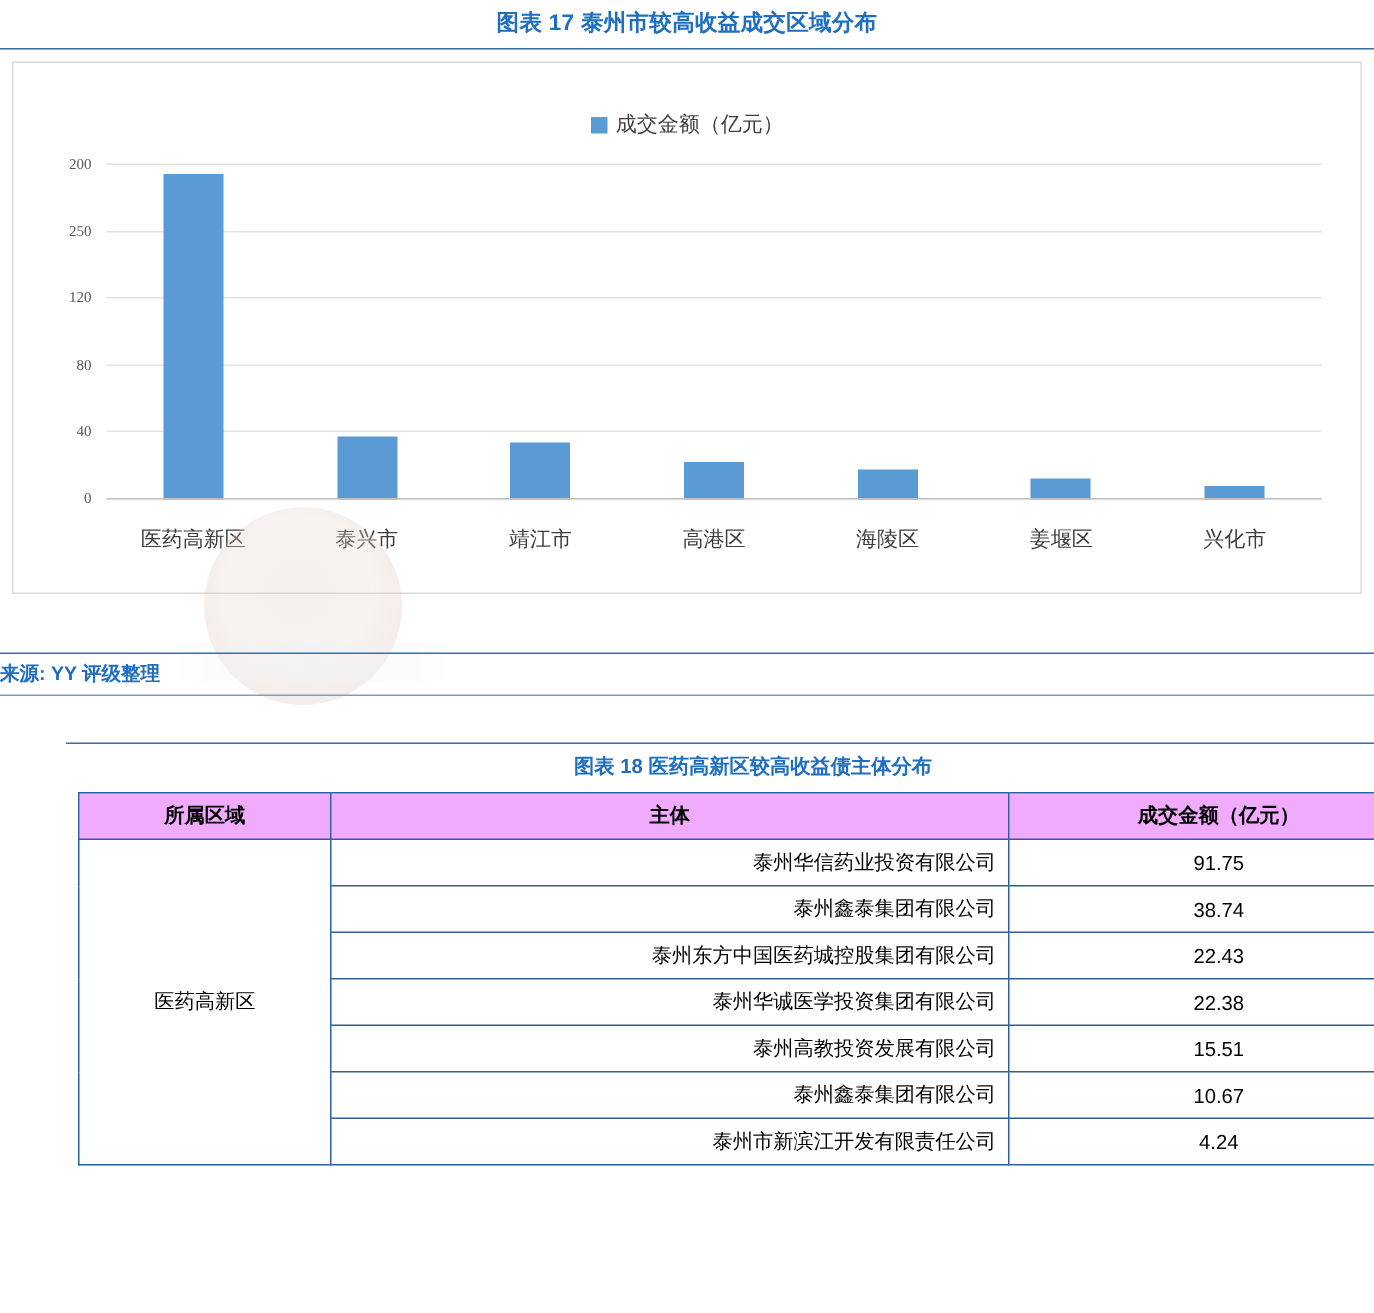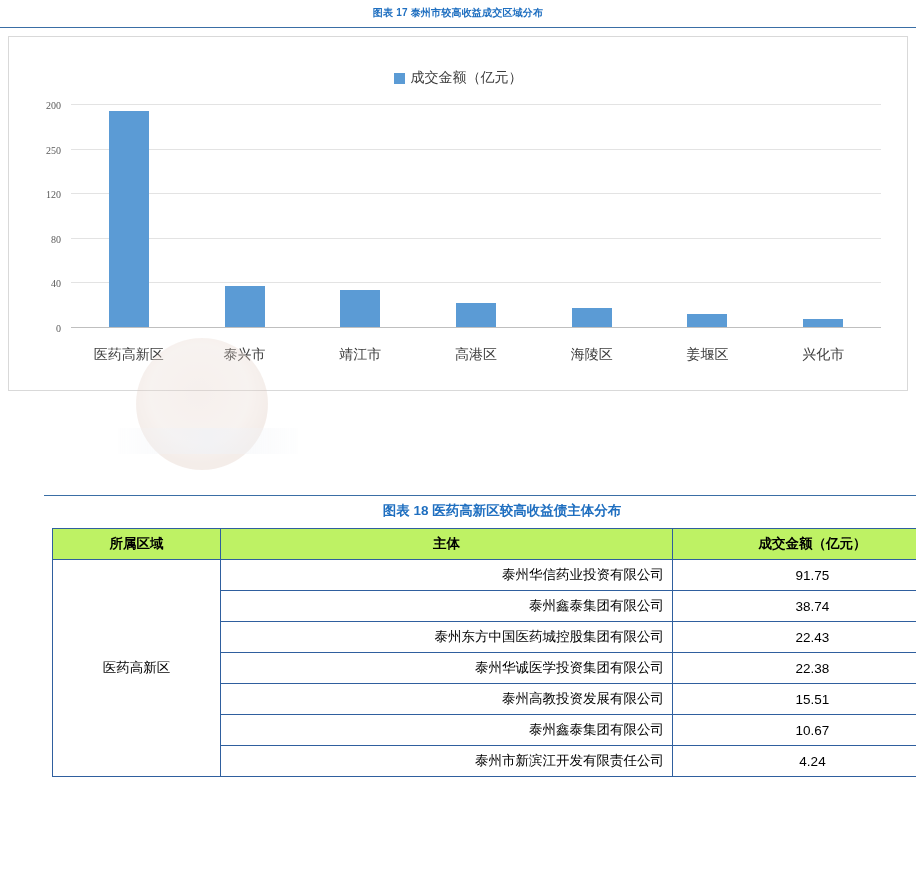--- a/index.html
+++ b/index.html
@@ -12,21 +12,21 @@
     color: #000;
     position: relative;
     overflow: hidden;
   }
 
   .page { position: relative; width: 916px; height: 875px; }
 
   
   .fig17-title {
     text-align: center;
-    font-size: 10px;
+    font-size: 15px;
     font-weight: bold;
     color: #1f6fc0;
     padding: 6px 0 7px 0;
     letter-spacing: 0.2px;
   }
   .rule { border-top: 1.5px solid #3a6ea5; width: 100%; }
   .rule-thin { border-top: 1px solid #7a9dc0; width: 100%; }
 
   .chart-card {
     margin: 8px 8px 0 8px;
@@ -165,21 +165,21 @@
     table-layout: fixed;
   }
   table.tbl td, table.tbl th {
     border: 1px solid #2f5f9e;
     font-size: 13.5px;
     padding: 5px 8px;
     height: 31px;
   }
   table.tbl th {
     font-weight: bold;
-    background: #bef264;
+    background: #f0abfc;
   }
   .col-region { width: 168px; }
   .col-entity { width: 452px; }
   .col-amount { width: 280px; }
   .cell-region {
     text-align: center;
     vertical-align: middle;
   }
   .cell-entity { text-align: right; }
   .cell-amount { text-align: center; padding-right: 14px; }
@@ -254,20 +254,25 @@
           <div class="xlabel">姜堰区</div>
           <div class="xlabel">兴化市</div>
         </div>
     </div>
 
     <div class="watermark">
       <div class="wm-circle"></div>
       <div class="wm-bar"></div>
     </div>
 
+    <div class="source-17">
+      <div class="rule"></div>
+      <div class="source-text">来源: YY 评级整理</div>
+      <div class="rule-thin"></div>
+    </div>
   </div>
 
   <div class="fig18">
     <div class="rule"></div>
     <div class="fig18-title">图表 18  医药高新区较高收益债主体分布</div>
 
     <table class="tbl">
       <colgroup>
         <col class="col-region">
         <col class="col-entity">

